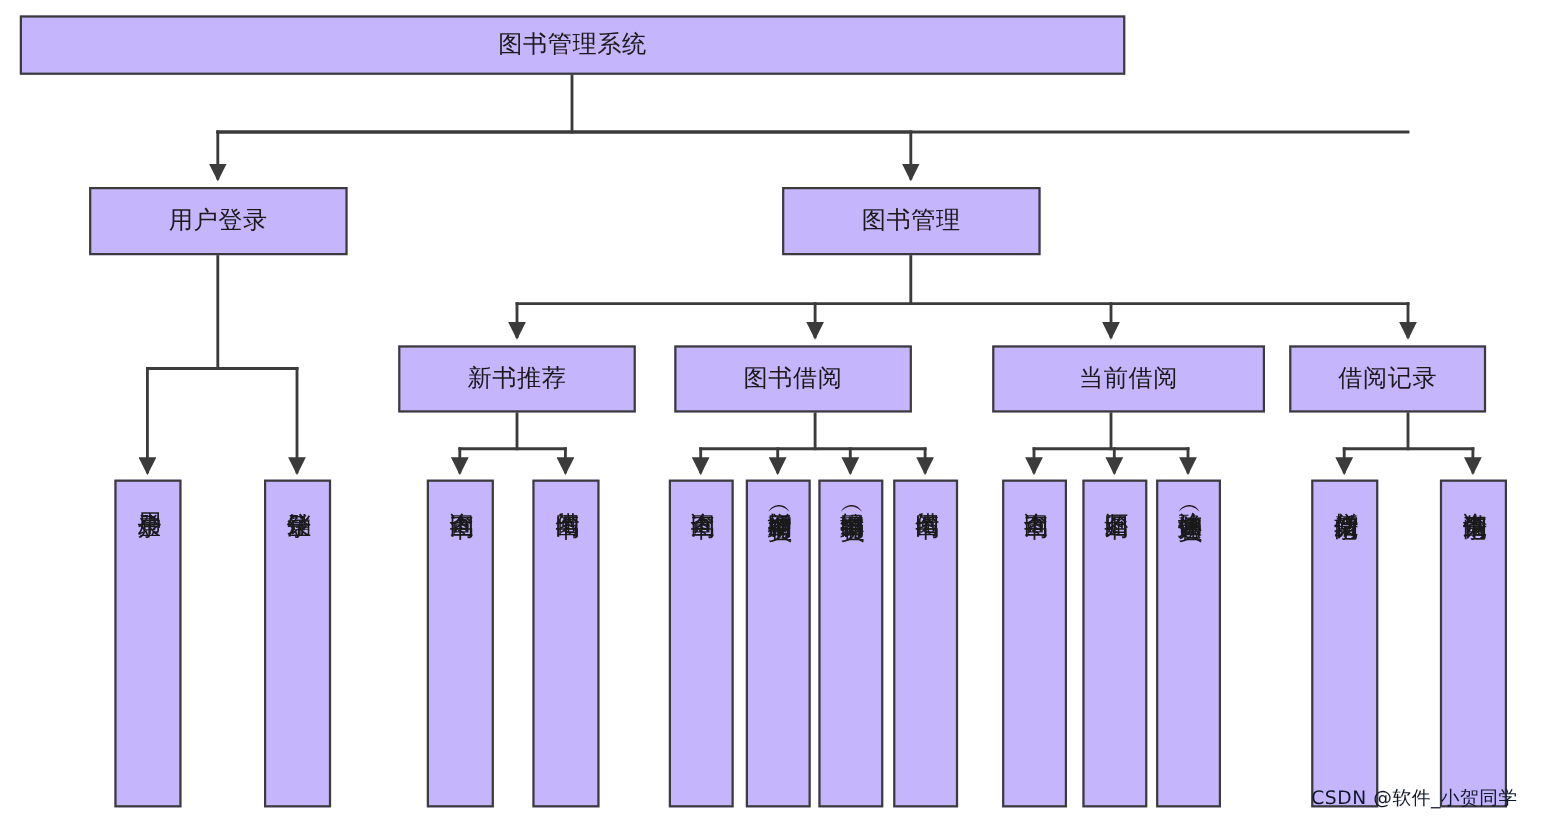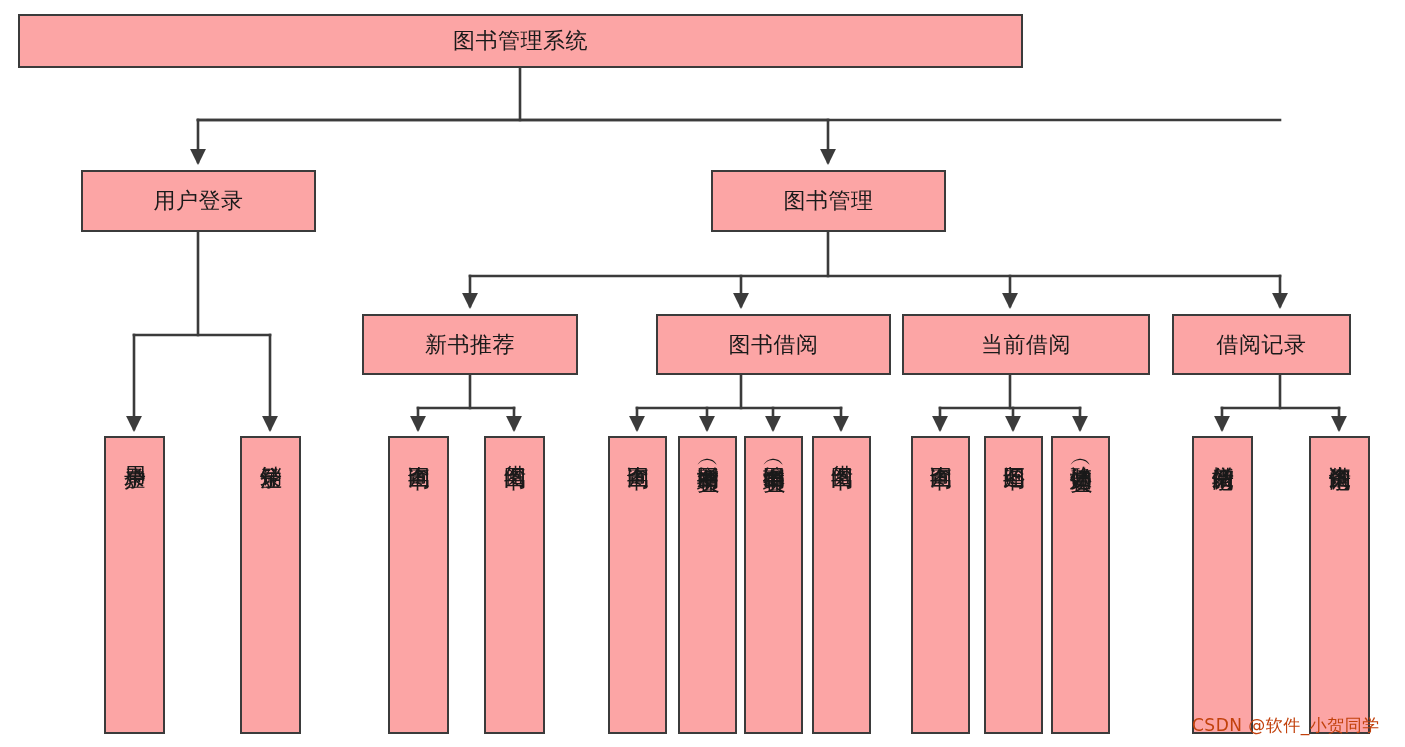--- a/index.html
+++ b/index.html
@@ -17,21 +17,21 @@
   }
   #edges{
     position:absolute;
     left:0; top:0;
     width:1405px; height:747px;
     pointer-events:none;
   }
   .node{
     position:absolute;
     box-sizing:border-box;
-    background:#fca5a5;
+    background:#c4b5fd;
     border:2.5px solid #3b3b3b;
     display:flex;
     align-items:center;
     justify-content:center;
     color:#1a1a1a;
     z-index:2;
   }
   .node-label{
     display:block;
     line-height:1.18;
@@ -52,21 +52,21 @@
   .v-node .node-label{
     writing-mode:vertical-rl;
     text-orientation:upright;
     font-size:22px;
     line-height:1.04;
     letter-spacing:1px;
     white-space:nowrap;
   }
   .watermark{
     position:absolute;
-    color:#c2410c;
+    color:#0f172a;
     font-size:17px;
     letter-spacing:0.5px;
     white-space:nowrap;
     z-index:5;
     user-select:none;
   }
 </style>
 </head>
 <body>
 
@@ -130,21 +130,21 @@
   <div class="node h-node" style="left:81px;top:170px;width:235px;height:62px;">
     <span class="node-label">用户登录</span>
   </div>
   <div class="node h-node" style="left:362px;top:314px;width:216px;height:61px;">
     <span class="node-label">新书推荐</span>
   </div>
 
   <div class="node h-node" style="left:711px;top:170px;width:235px;height:62px;">
     <span class="node-label">图书管理</span>
   </div>
-  <div class="node h-node" style="left:656px;top:314px;width:235px;height:61px;text-align:center;">
+  <div class="node h-node" style="left:613px;top:314px;width:216px;height:61px;text-align:center;">
     <span class="node-label">图书借阅</span>
   </div>
   <div class="node h-node" style="left:902px;top:314px;width:248px;height:61px;">
     <span class="node-label">当前借阅</span>
   </div>
   <div class="node h-node" style="left:1172px;top:314px;width:179px;height:61px;">
     <span class="node-label">借阅记录</span>
   </div>
 
   <div class="node v-node" style="left:104px;top:436px;width:61px;height:298px;">

